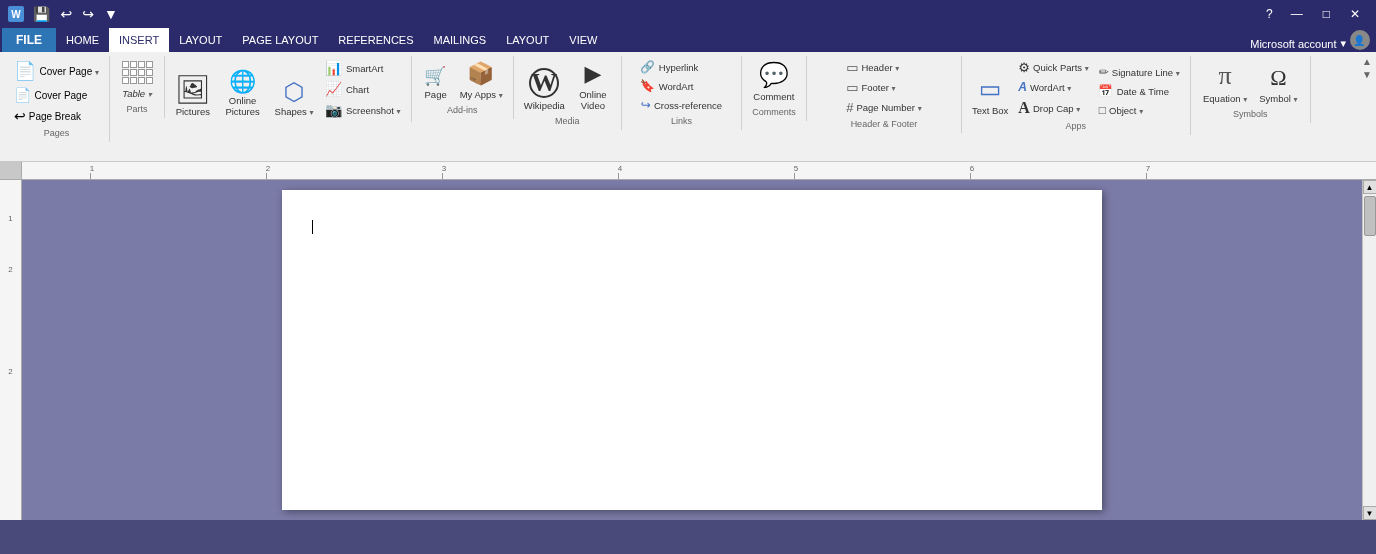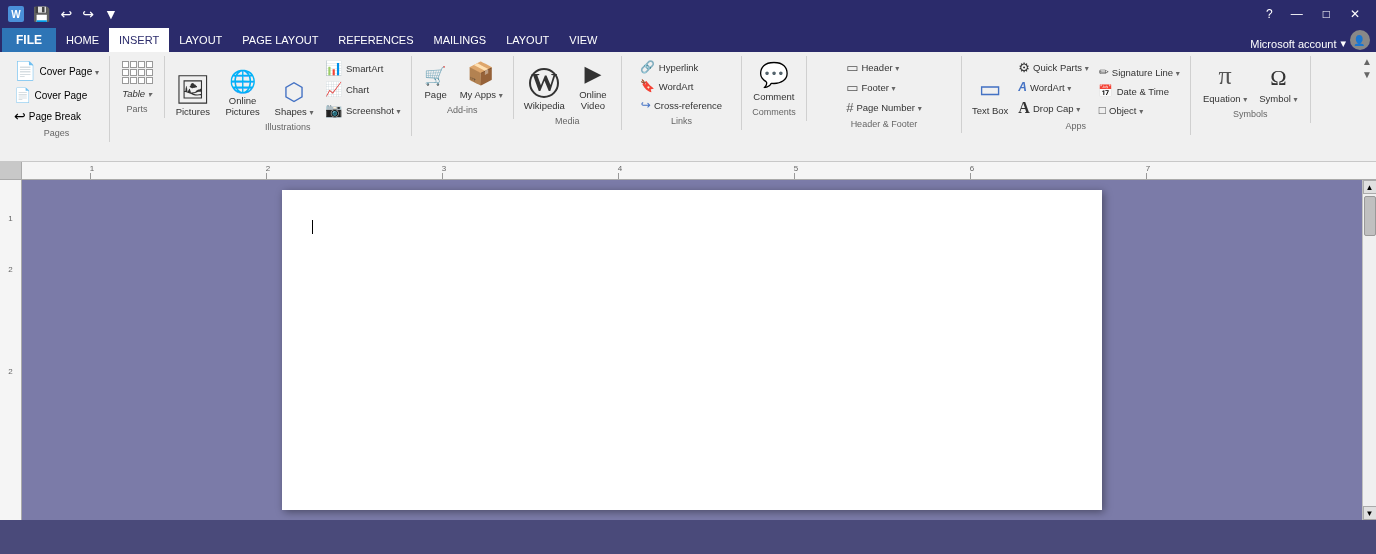--- a/index.html
+++ b/index.html
@@ -321,21 +321,20 @@
         <div class="ribbon-btn-small">
           <span class="icon-sm" style="color:#4472c4;">📈</span>
           <span>Chart</span>
         </div>
         <div class="ribbon-btn-small">
           <span class="icon-sm">📷</span>
           <span>Screenshot <span class="dropdown-arrow">▾</span></span>
         </div>
       </div>
     </div>
-    <div class="ribbon-group-label">Illustrations</div>
   </div>
 
   <div class="ribbon-group ribbon-group-addins">
     <div class="ribbon-group-content" style="flex:1; align-items:flex-end; gap:2px;">
       <div class="ribbon-btn">
         <span class="store-icon">🛒</span>
         <span>Page</span>
       </div>
       <div class="ribbon-btn">
         <span style="font-size:22px;">📦</span>

